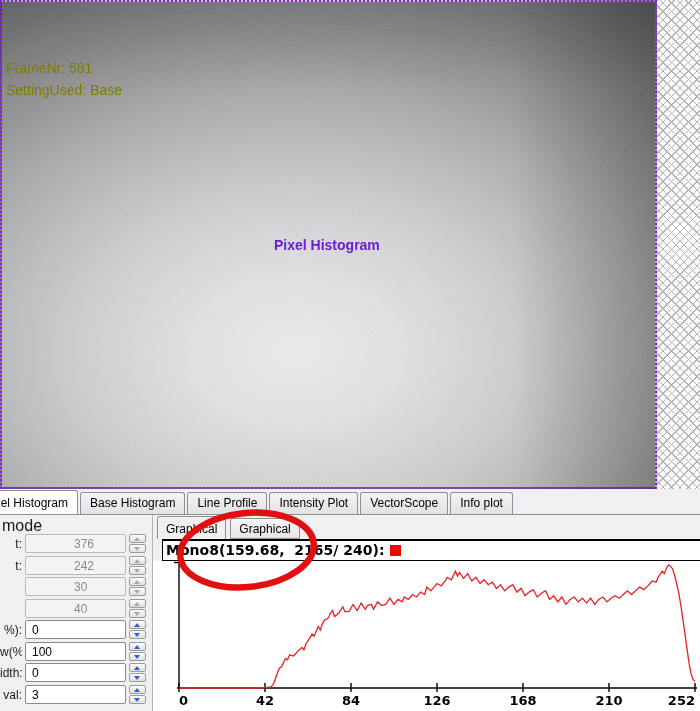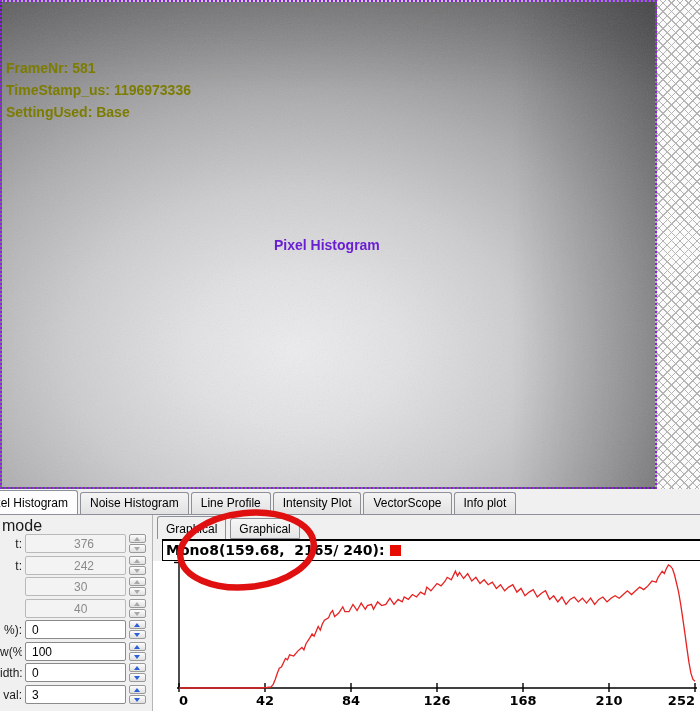--- a/index.html
+++ b/index.html
@@ -11,21 +11,21 @@
     position:absolute; left:0; top:0; width:657px; height:489px;
     border:2px dotted #8a1fe8;
     background:
       linear-gradient(to right, rgba(0,0,0,0) 78%, rgba(0,0,0,0.22) 100%),
       linear-gradient(to bottom, rgba(0,0,0,0.10) 0%, rgba(0,0,0,0) 18%),
       radial-gradient(ellipse 92% 88% at 45% 72%,
         #ededef 0%, #e2e2e4 18%, #cdcdcf 38%, #aeaeb0 58%, #8c8c8e 76%, #6e6e70 92%, #626264 100%);
     overflow:hidden;
   }
   .grain{ position:absolute; inset:0; width:100%; height:100%; opacity:.14; pointer-events:none; }
-  .overlay-lines{ position:absolute; left:4px; top:55px; font-size:14px; font-weight:bold; line-height:22px; }
+  .overlay-lines{ position:absolute; left:4px; top:55px; font-size:14px; font-weight:normal; line-height:22px; }
   .center-label{ position:absolute; left:272px; top:235px; font-size:14px; font-weight:bold; }
 
   
   .hatch{
     position:absolute; left:657px; top:0; width:43px; height:490px;
     background:
       repeating-linear-gradient(45deg,  #b4b4b4 0 1px, rgba(0,0,0,0) 1px 6px),
       repeating-linear-gradient(135deg, #b4b4b4 0 1px, rgba(0,0,0,0) 1px 6px),
       #fbfbfb;
   }
@@ -101,31 +101,30 @@
 <div class="viewport" style="border-color: rgb(138, 31, 232);">
   <svg class="grain">
     <filter id="grain-f">
       <feTurbulence type="fractalNoise" baseFrequency="0.8" numOctaves="2" stitchTiles="stitch"></feTurbulence>
       <feColorMatrix type="saturate" values="0"></feColorMatrix>
     </filter>
     <rect width="100%" height="100%" filter="url(#grain-f)"></rect>
   </svg>
   <div class="overlay-lines" style="color: rgb(124, 124, 0);">
     <div>FrameNr: 581</div>
-    <div>TimeStamp_us: 1196973336</div>
     <div>SettingUsed: Base</div>
   </div>
   <div class="center-label" style="color: rgb(106, 30, 210);">Pixel Histogram</div>
 </div>
 
 <div class="hatch"></div>
 
 <div class="tabbar" id="tabbar">
     <div class="tab active">Pixel Histogram</div>
-    <div class="tab">Noise Histogram</div>
+    <div class="tab">Base Histogram</div>
     <div class="tab">Line Profile</div>
     <div class="tab">Intensity Plot</div>
     <div class="tab">VectorScope</div>
     <div class="tab">Info plot</div>
   </div>
 
 <div class="content">
 
   <div class="left-panel">
     <div class="mode-label">mode</div>

